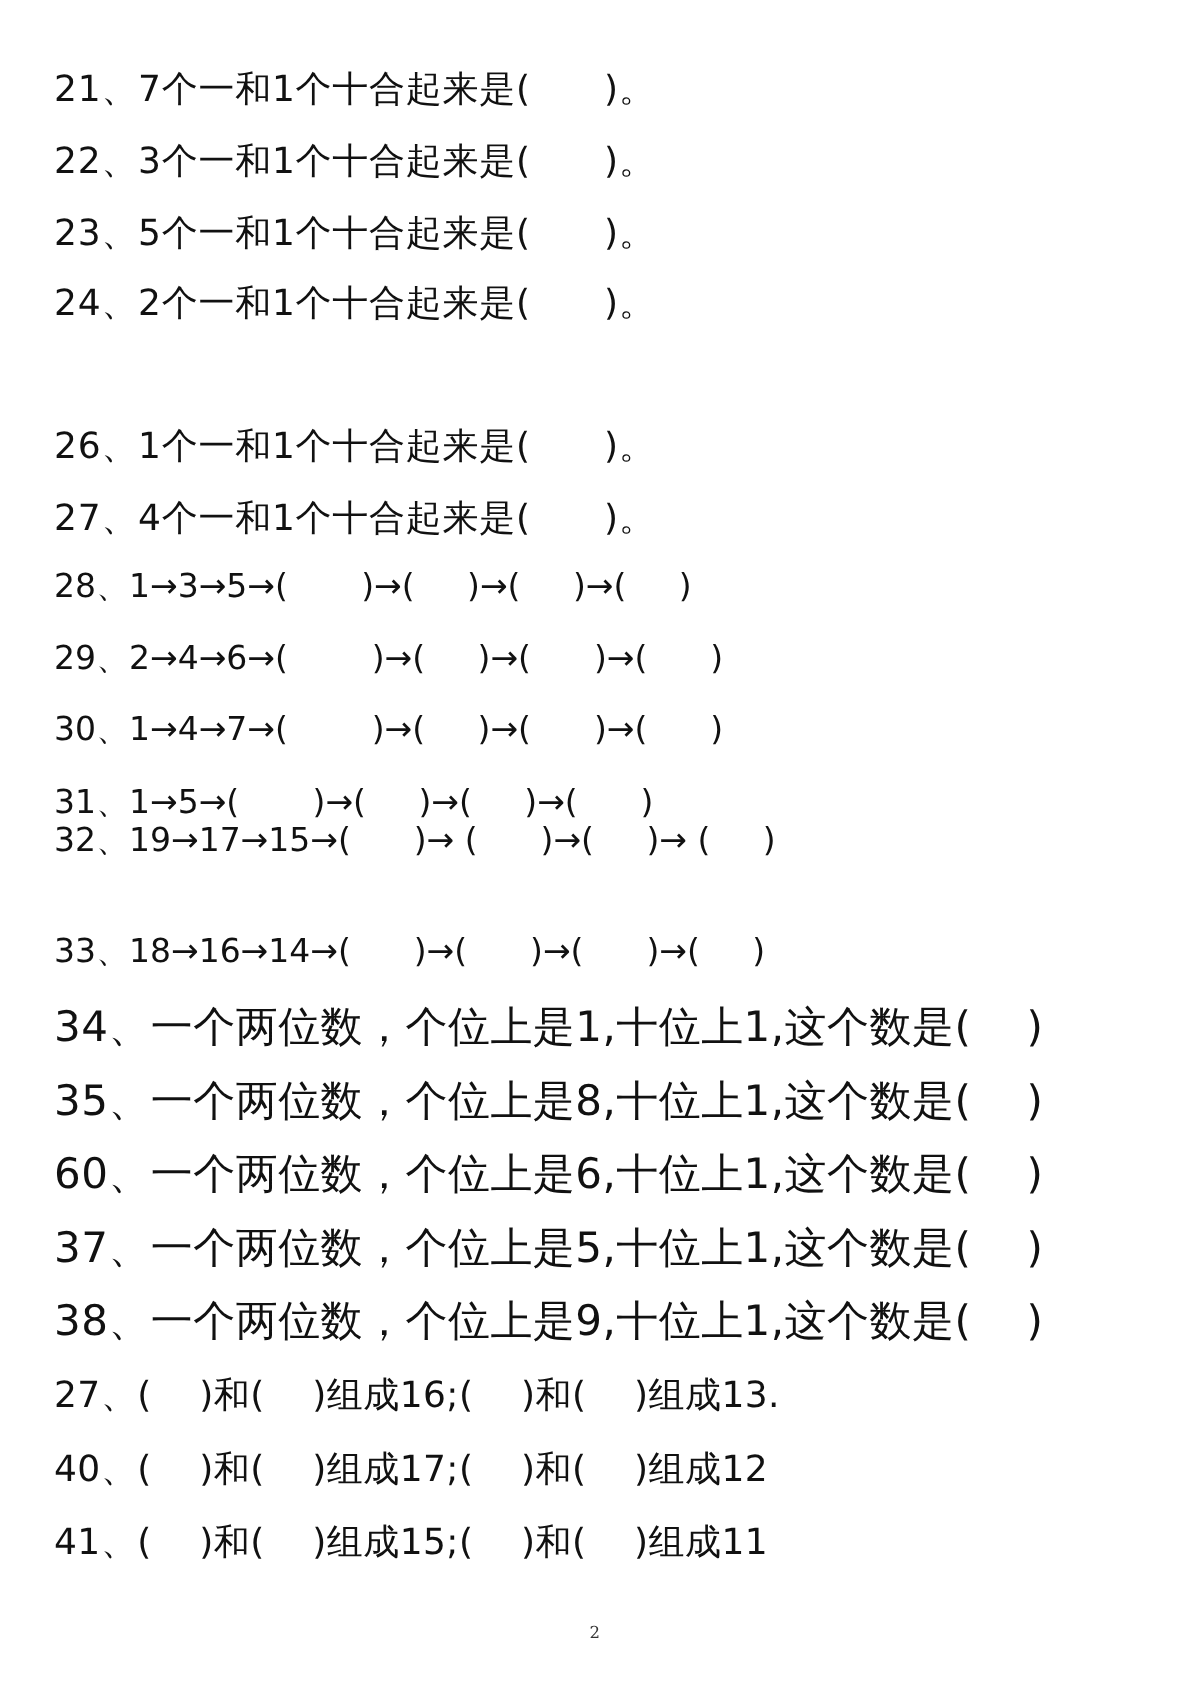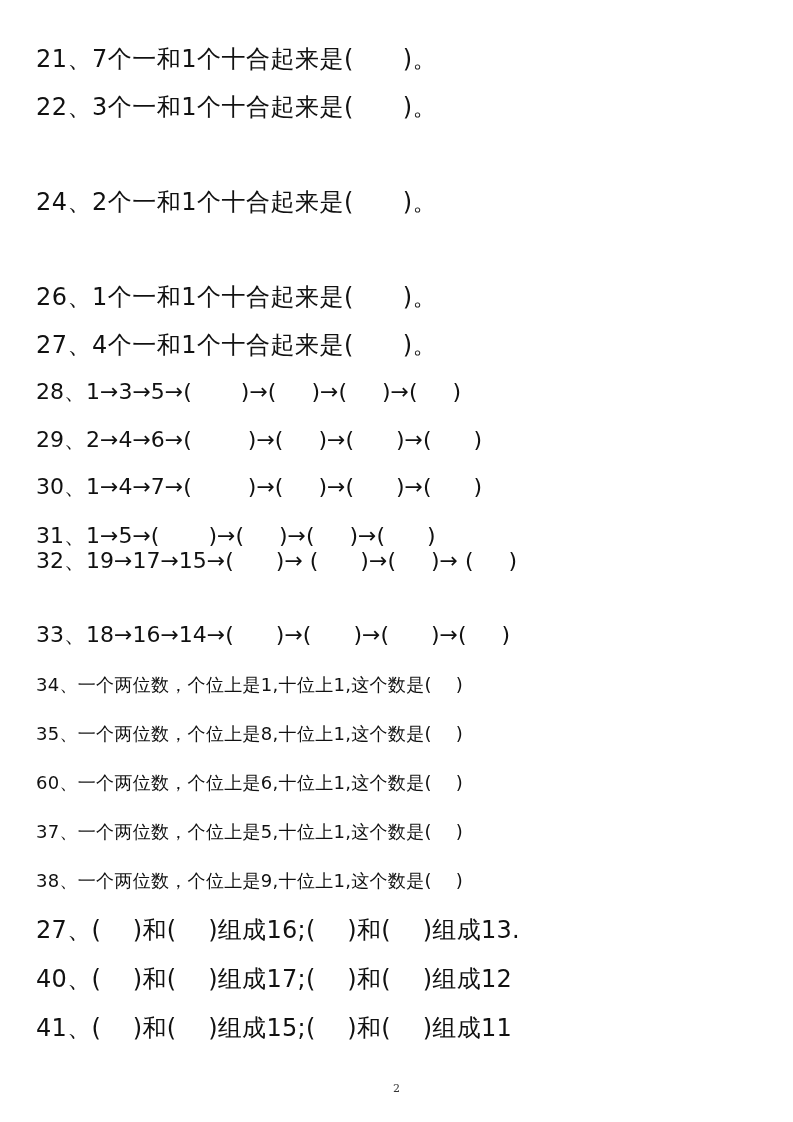--- a/index.html
+++ b/index.html
@@ -8,33 +8,34 @@
       font-family: "DejaVu Sans", "Liberation Sans", sans-serif;
       color: #111111;
     }
     .page { position: absolute; left: 0; top: 0; width: 793px; height: 1122px; }
     .line {
       position: absolute; left: 36px; white-space: pre;
       font-size: 24px; line-height: 30px; height: 30px;
       letter-spacing: 0.5px;
     }
     .line.seq { font-size: 22px; letter-spacing: 0; }
-    .line.cond { font-size: 18px; letter-spacing: 0.3px; }
+    .line.cond { font-size: 28px; letter-spacing: 0.3px; }
     .line.comp { font-size: 24px; letter-spacing: 0.3px; }
     .page-number {
       position: absolute; left: 0; width: 793px; top: 1082px;
       text-align: center; font-family: "DejaVu Serif", serif; font-size: 11px; color: #333;
     }
   </style>
 </head>
 <body>
 
 <div class="page">
   <div class="line" style="top:44px">21、7个一和1个十合起来是(      )。</div>
   <div class="line" style="top:92px">22、3个一和1个十合起来是(      )。</div>
+  <div class="line" style="top:140px">23、5个一和1个十合起来是(      )。</div>
   <div class="line" style="top:187px">24、2个一和1个十合起来是(      )。</div>
   <div class="line" style="top:282px">26、1个一和1个十合起来是(      )。</div>
   <div class="line" style="top:330px">27、4个一和1个十合起来是(      )。</div>
 
   <div class="line seq" style="top:377px">28、1→3→5→(       )→(     )→(     )→(     )</div>
   <div class="line seq" style="top:425px">29、2→4→6→(        )→(     )→(      )→(      )</div>
   <div class="line seq" style="top:472px">30、1→4→7→(        )→(     )→(      )→(      )</div>
   <div class="line seq" style="top:521px">31、1→5→(       )→(     )→(     )→(      )</div>
   <div class="line seq" style="top:546px">32、19→17→15→(      )→ (      )→(     )→ (     )</div>
   <div class="line seq" style="top:620px">33、18→16→14→(      )→(      )→(      )→(     )</div>

